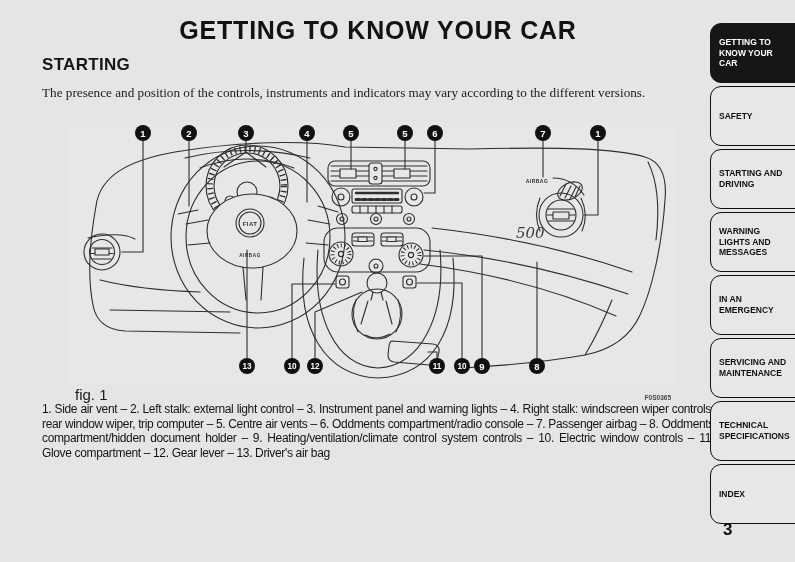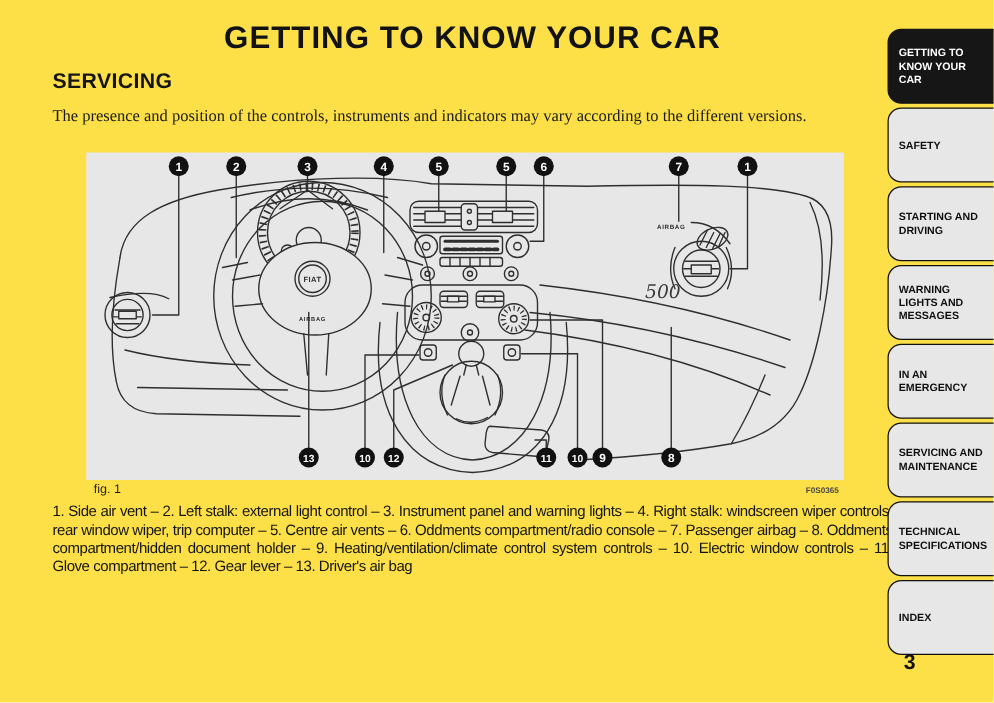--- a/index.html
+++ b/index.html
@@ -1,26 +1,26 @@
 <!DOCTYPE html>
 <html><head>
 <meta charset="utf-8">
 <style>
   html,body{margin:0;padding:0;background:#fff;}
-  .stage{position:relative;width:795px;height:562px;background:#fde047;overflow:hidden;
+  .stage{position:relative;width:795px;height:562px;background:#e5e5e5;overflow:hidden;
          font-family:"Liberation Sans",sans-serif;color:#151515;}
   .title{position:absolute;top:16px;left:42px;width:672px;text-align:center;
          font-size:25px;font-weight:bold;letter-spacing:0.8px;color:#121212;}
   .heading{position:absolute;top:55px;left:42px;font-size:17px;font-weight:bold;letter-spacing:0.3px;}
   .intro{position:absolute;top:85px;left:42px;width:672px;font-size:13.2px;line-height:1.2;color:#1b1b1b;font-family:Liberation Serif, serif;}
   .figure-box{position:absolute;left:69px;top:122px;width:606px;height:262px;background:#e7e7e7;}
   .figure-box svg{display:block;}
   .caption-row{position:absolute;left:69px;top:386px;width:606px;display:flex;
                justify-content:space-between;align-items:baseline;}
-  .fig-label{font-size:10px;padding-left:6px;color:#1b1b1b;}
+  .fig-label{font-size:15px;padding-left:6px;color:#1b1b1b;}
   .fig-code{font-size:6.5px;font-weight:bold;color:#474747;padding-right:4px;}
   .legend{position:absolute;left:42px;top:402px;width:672px;font-size:12px;letter-spacing:-0.35px;
           line-height:1.22;text-align:justify;color:#141414;}
   .sidebar{position:absolute;left:710px;top:23px;width:85px;}
   .tab{position:relative;width:96px;height:60px;margin-bottom:3px;background:#e7e7e7;
        border:1.5px solid #101010;border-radius:11px;box-sizing:border-box;
        display:flex;align-items:center;padding:0 16px 0 8px;
        font-size:8.5px;font-weight:bold;line-height:1.25;color:#101010;text-transform:uppercase;}
   .tab.active{background:#161616;color:#ffffff;border-color:#161616;}
   .pagenum{position:absolute;left:723px;top:520px;font-size:17px;font-weight:bold;color:#111;}
@@ -34,21 +34,21 @@
   .cot2{font-size:8.2px;}
   .tiny{fill:#2e2e2e;stroke:none;font-weight:bold;text-anchor:middle;
         font-family:"Liberation Sans",sans-serif;}
 </style>
 </head>
 <body>
 
 <div class="stage">
 
   <div class="title">GETTING TO KNOW YOUR CAR</div>
-  <div class="heading">SERVICING</div>
+  <div class="heading">STARTING</div>
   <div class="intro">The presence and position of the controls, instruments and indicators may vary according to the different versions.</div>
 
   <div class="figure-box">
     <svg width="606" height="262" viewBox="69 122 606 262">
 
       <g class="art">
         <path d="M 96,206 C 100,175 130,160 175,152 C 240,141 305,140 345,147 L 470,149 C 560,147 615,148 645,157 C 662,162 667,178 665,200 C 662,245 652,290 640,315 C 630,337 610,350 585,355 C 545,362 500,366 462,368"></path>
         <path d="M 96,206 C 89,245 88,280 93,305 C 96,322 108,330 125,331 L 240,333"></path>
         <path d="M 110,310 L 230,312"></path>
         <path d="M 100,280 Q 140,290 200,292"></path>

